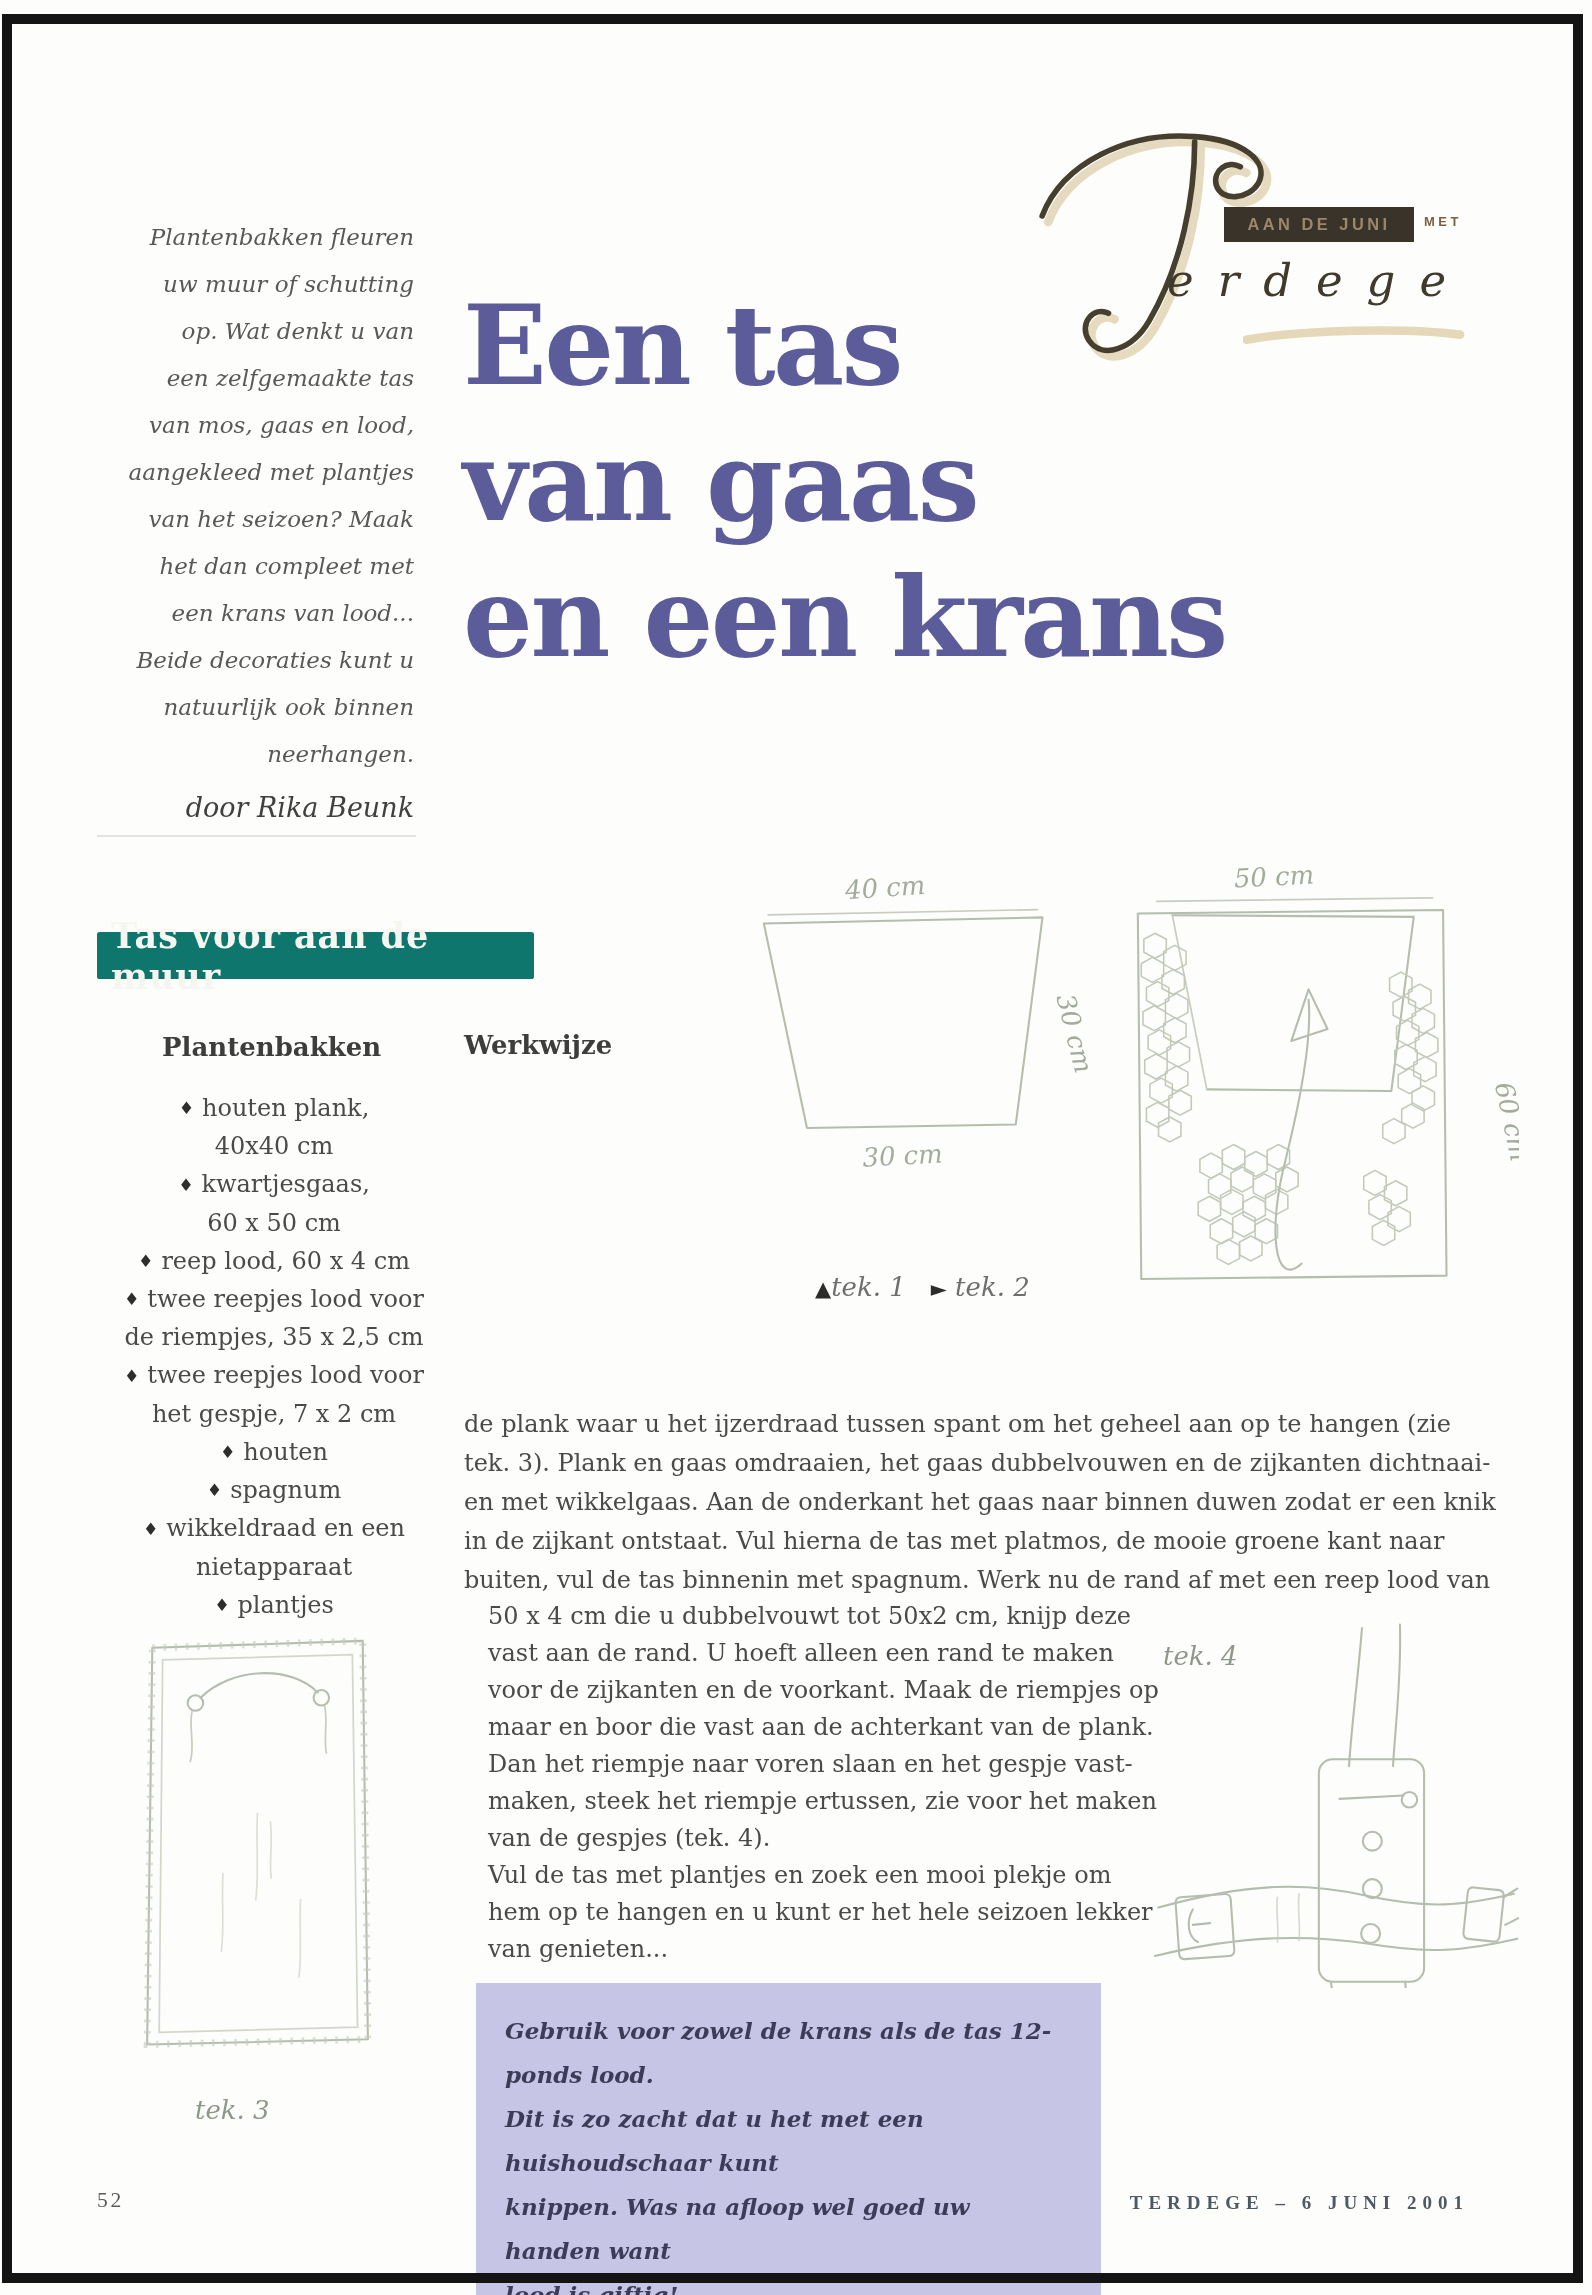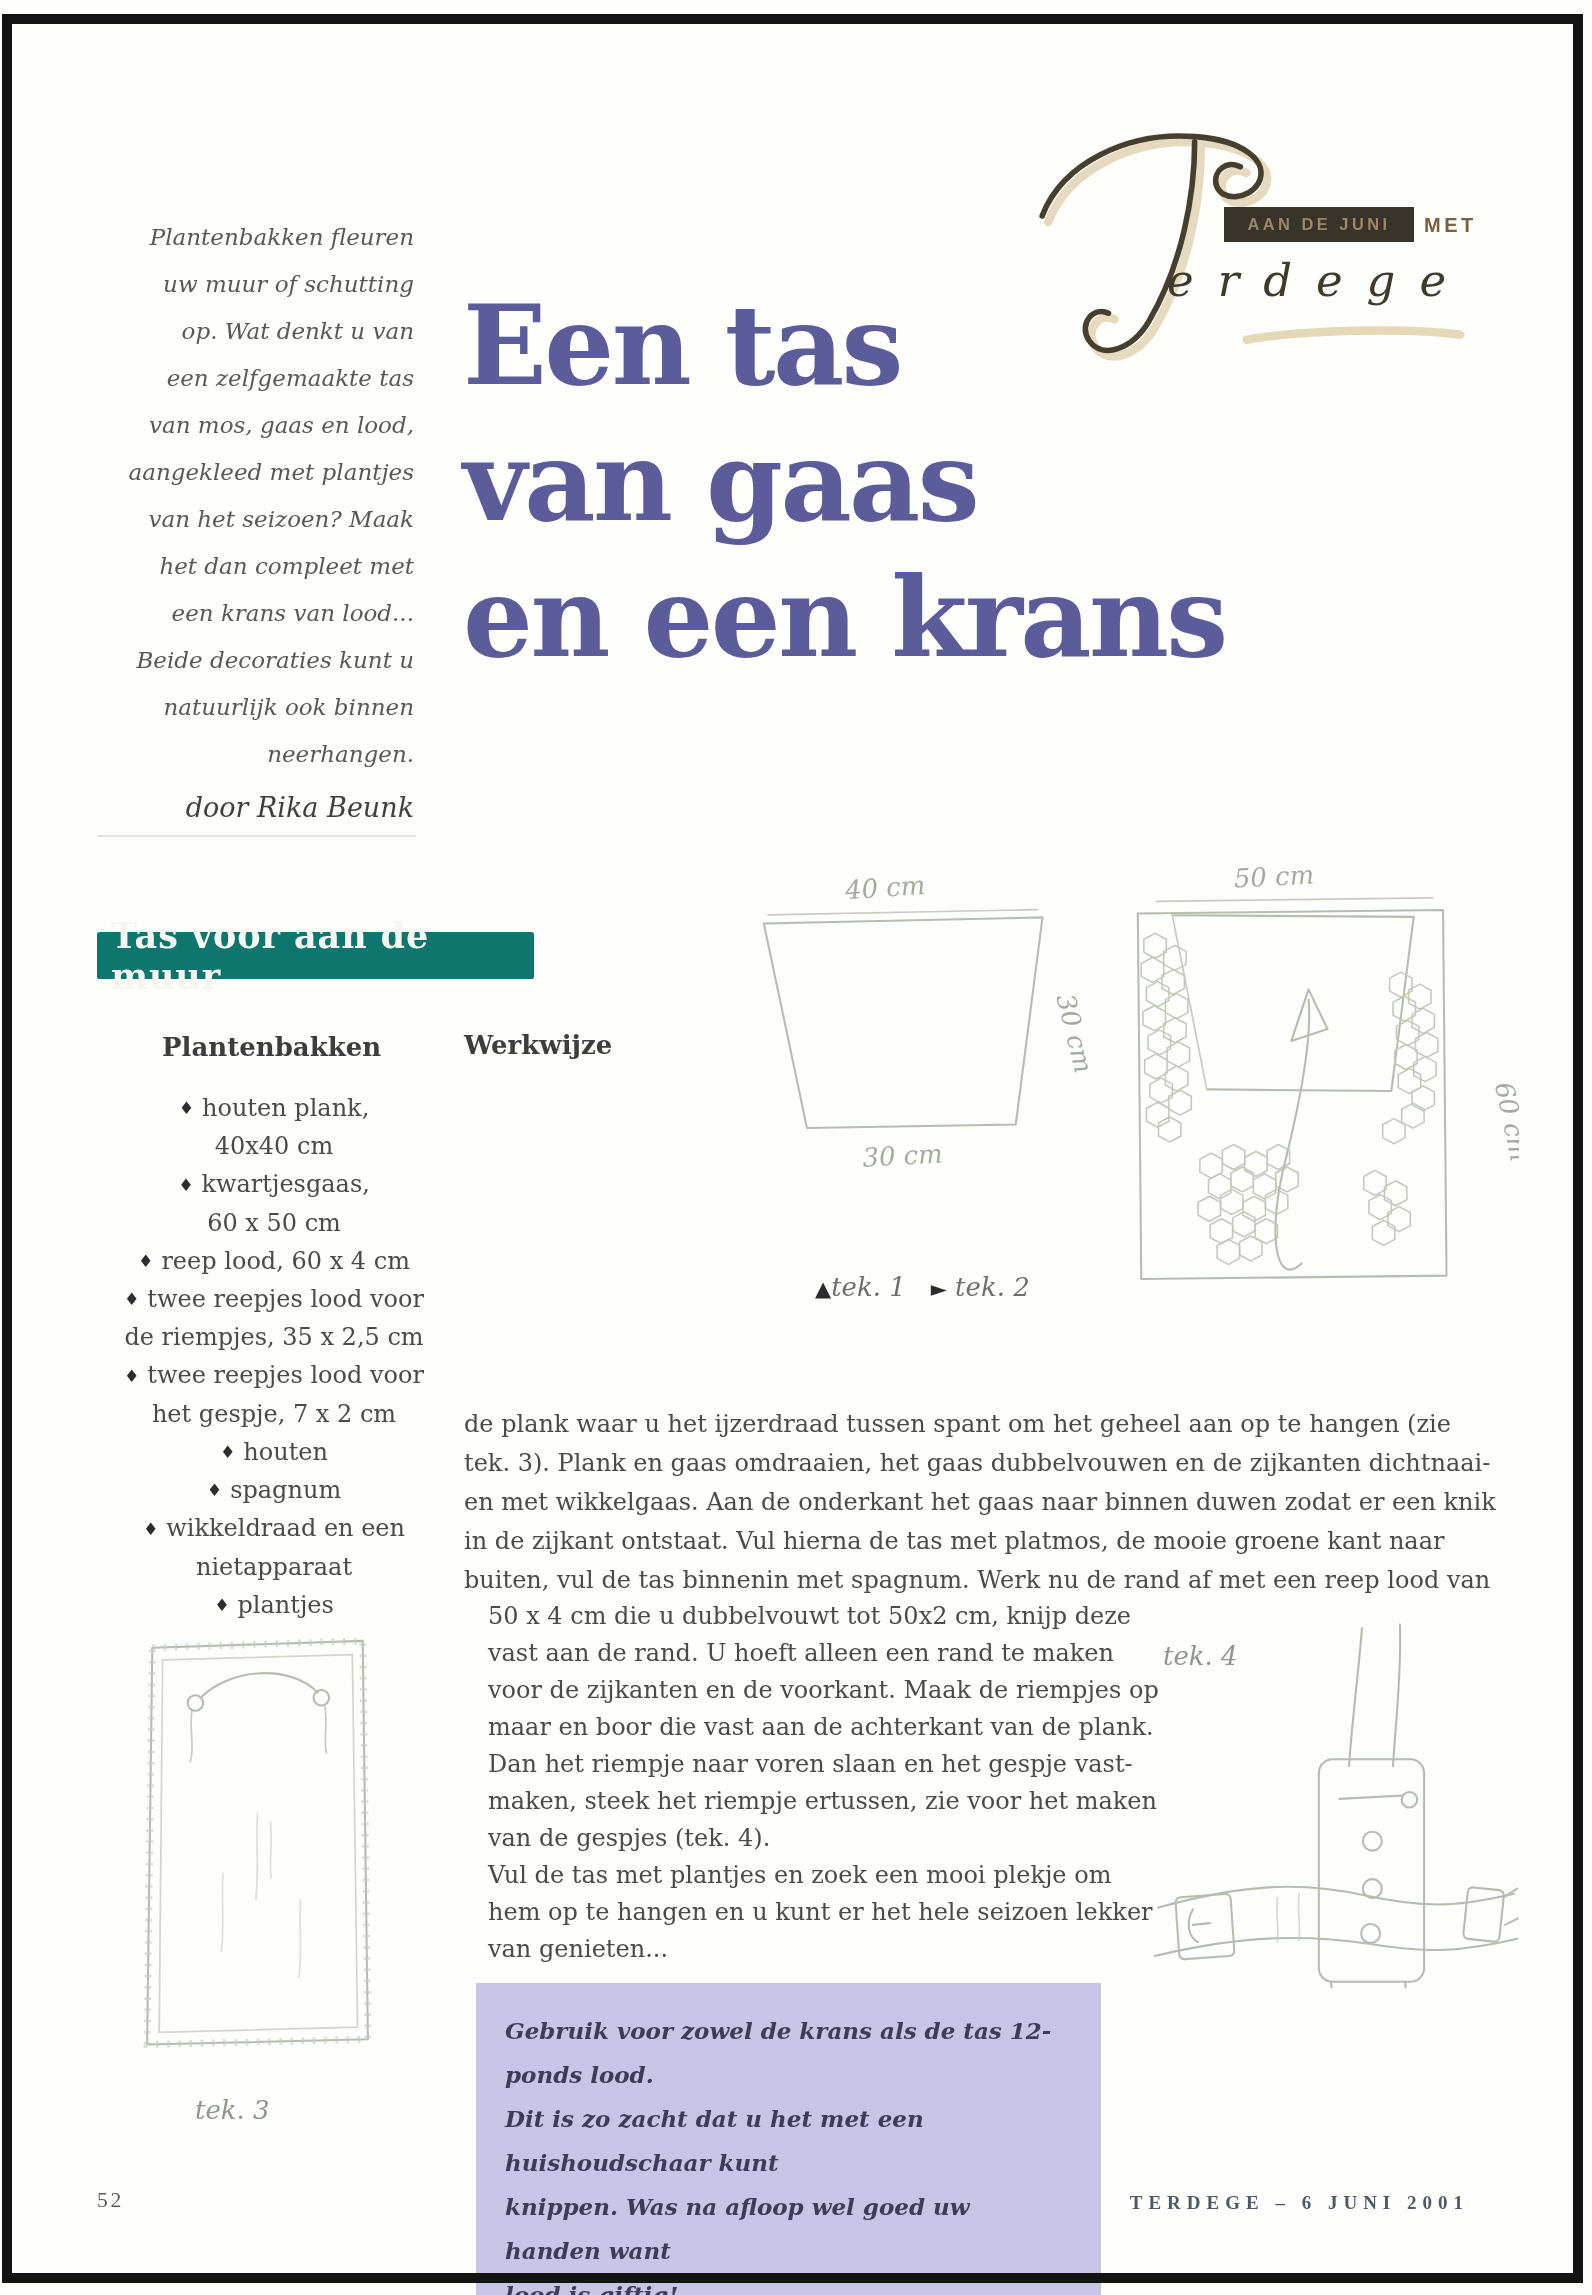--- a/index.html
+++ b/index.html
@@ -16,21 +16,21 @@
           font-size:27px;color:#404040;}
   #byline-rule{left:97px;top:835px;width:319px;height:1.7px;background:#e3e3e0;}
 
   
   #brand-t{left:1018px;top:114px;}
   #badge{left:1224px;top:207px;width:190px;height:35px;background:#3a332a;
          display:flex;align-items:center;justify-content:center;}
   #badge span{font-family:"Liberation Sans",sans-serif;font-weight:bold;font-size:16.4px;
               letter-spacing:3.5px;color:#99896a;}
   #badge-suffix{left:1424px;top:214px;font-family:"Liberation Sans",sans-serif;font-weight:bold;
-                font-size:20px;letter-spacing:3.5px;color:#7d6042;}
+                font-size:13px;letter-spacing:3.5px;color:#7d6042;}
   #script-rest{left:1167px;top:254px;font-style:italic;font-size:45px;letter-spacing:24px;color:#3f3a2b;}
   #swoosh{left:1243px;top:326px;}
 
   
   #title{left:463px;top:278px;width:863px;font-weight:bold;font-size:110px;line-height:136px;
          letter-spacing:-2.6px;color:#5c5c9a;}
 
   
   #banner{left:97px;top:932px;width:437px;height:47px;background:#0f766e;border-radius:2.6px;
           display:flex;align-items:center;}

